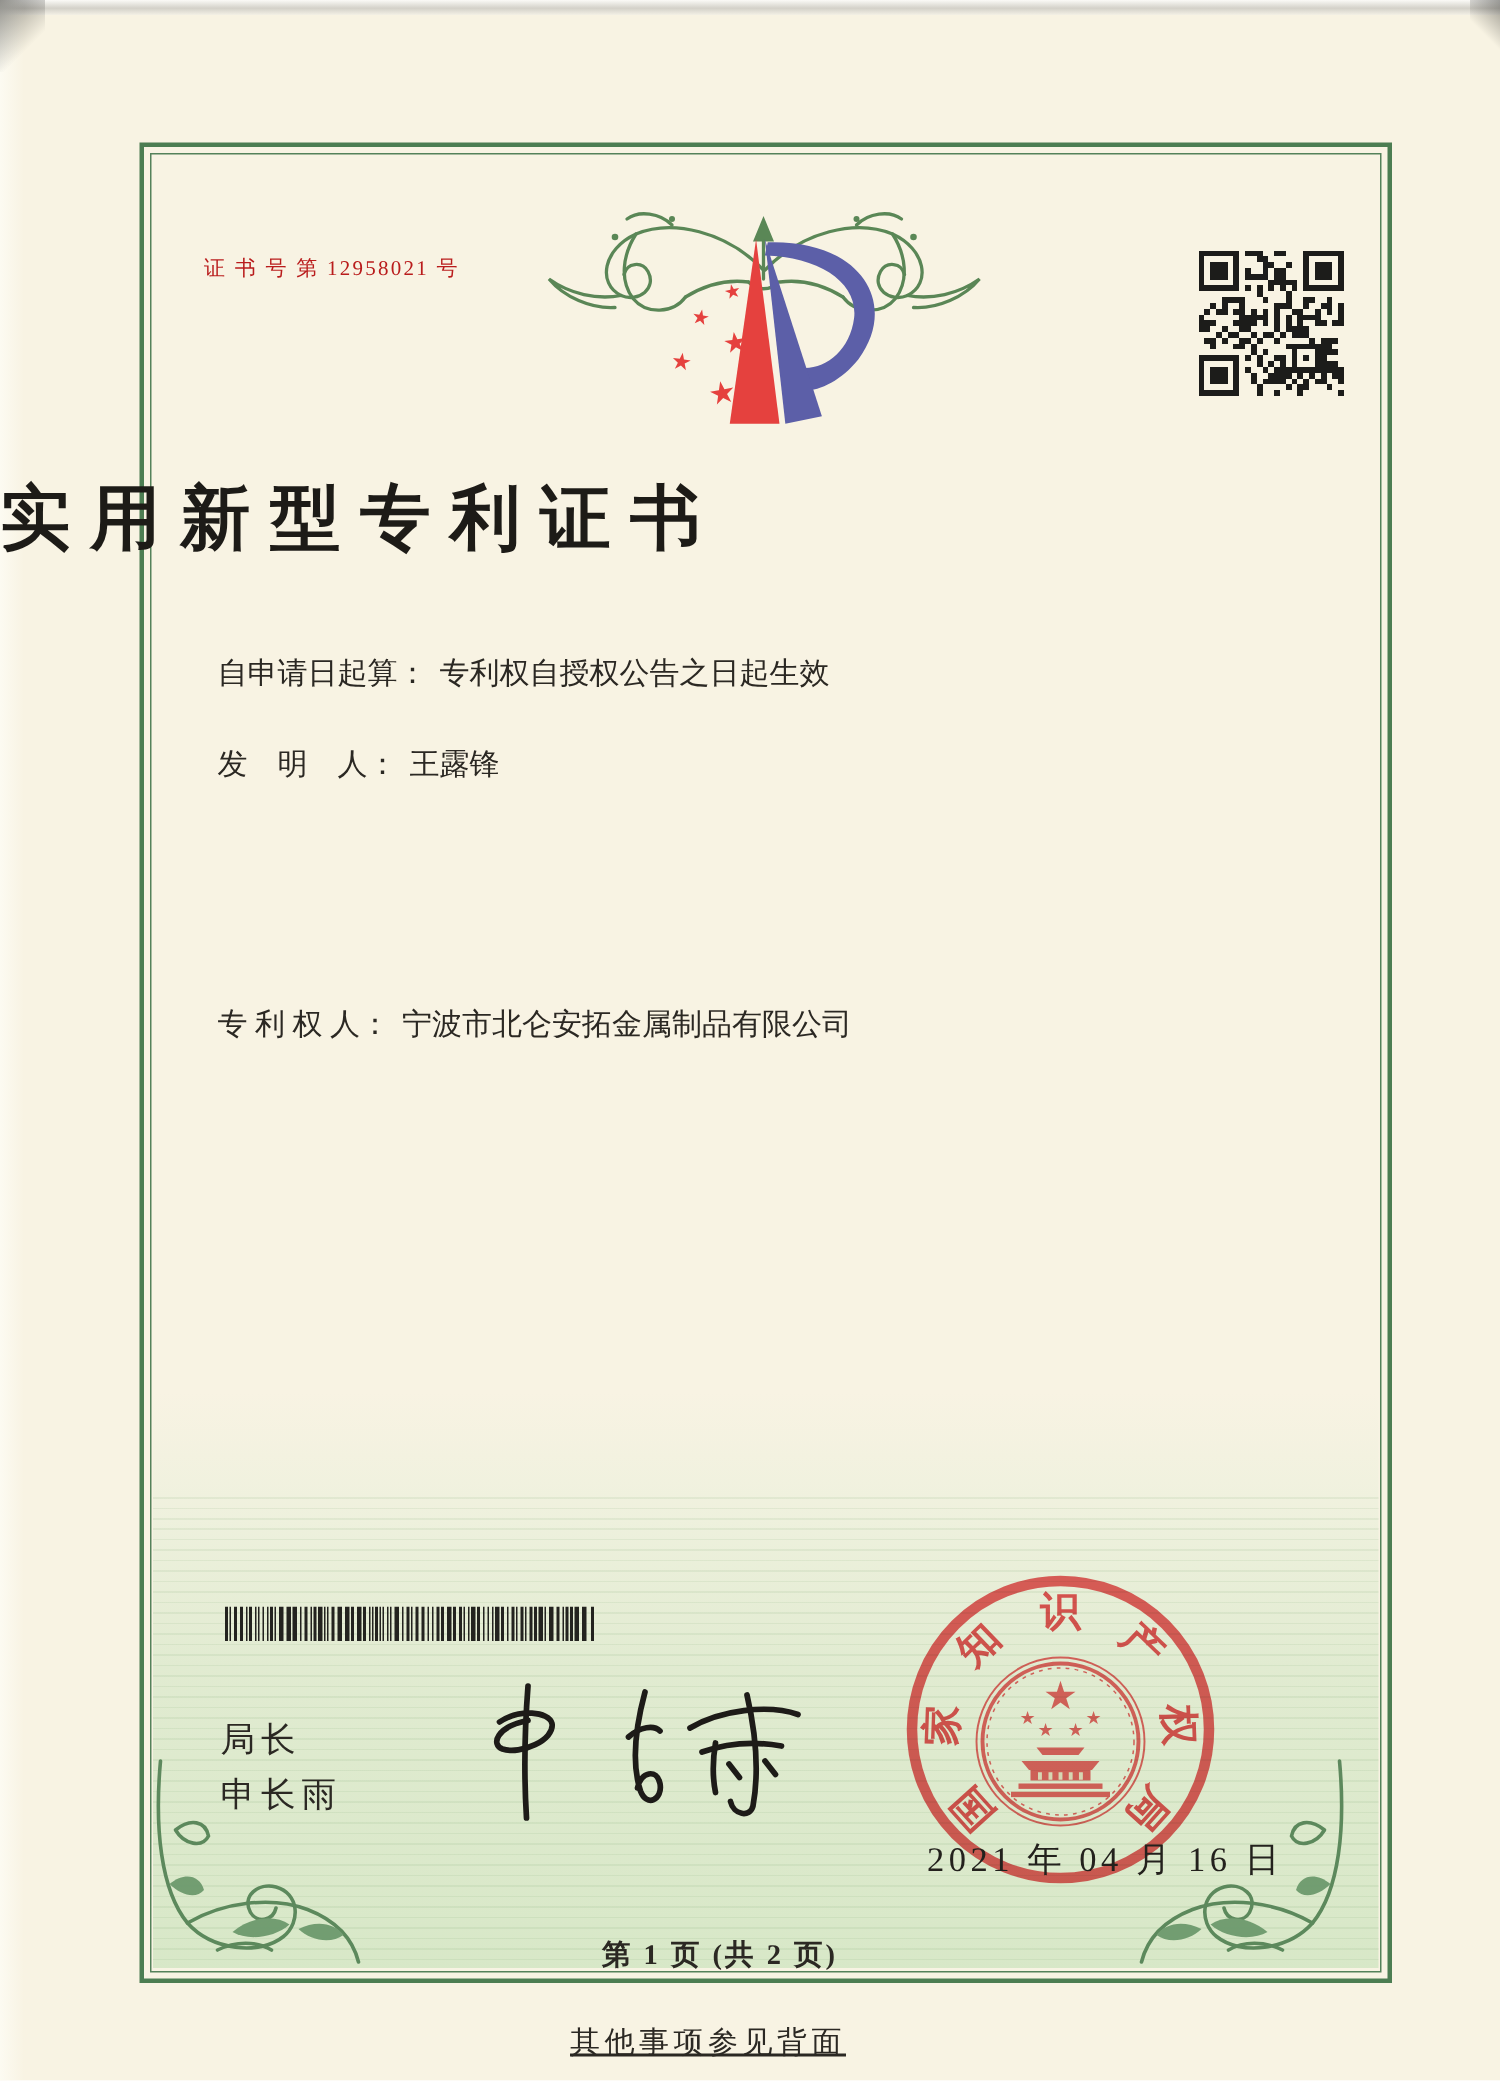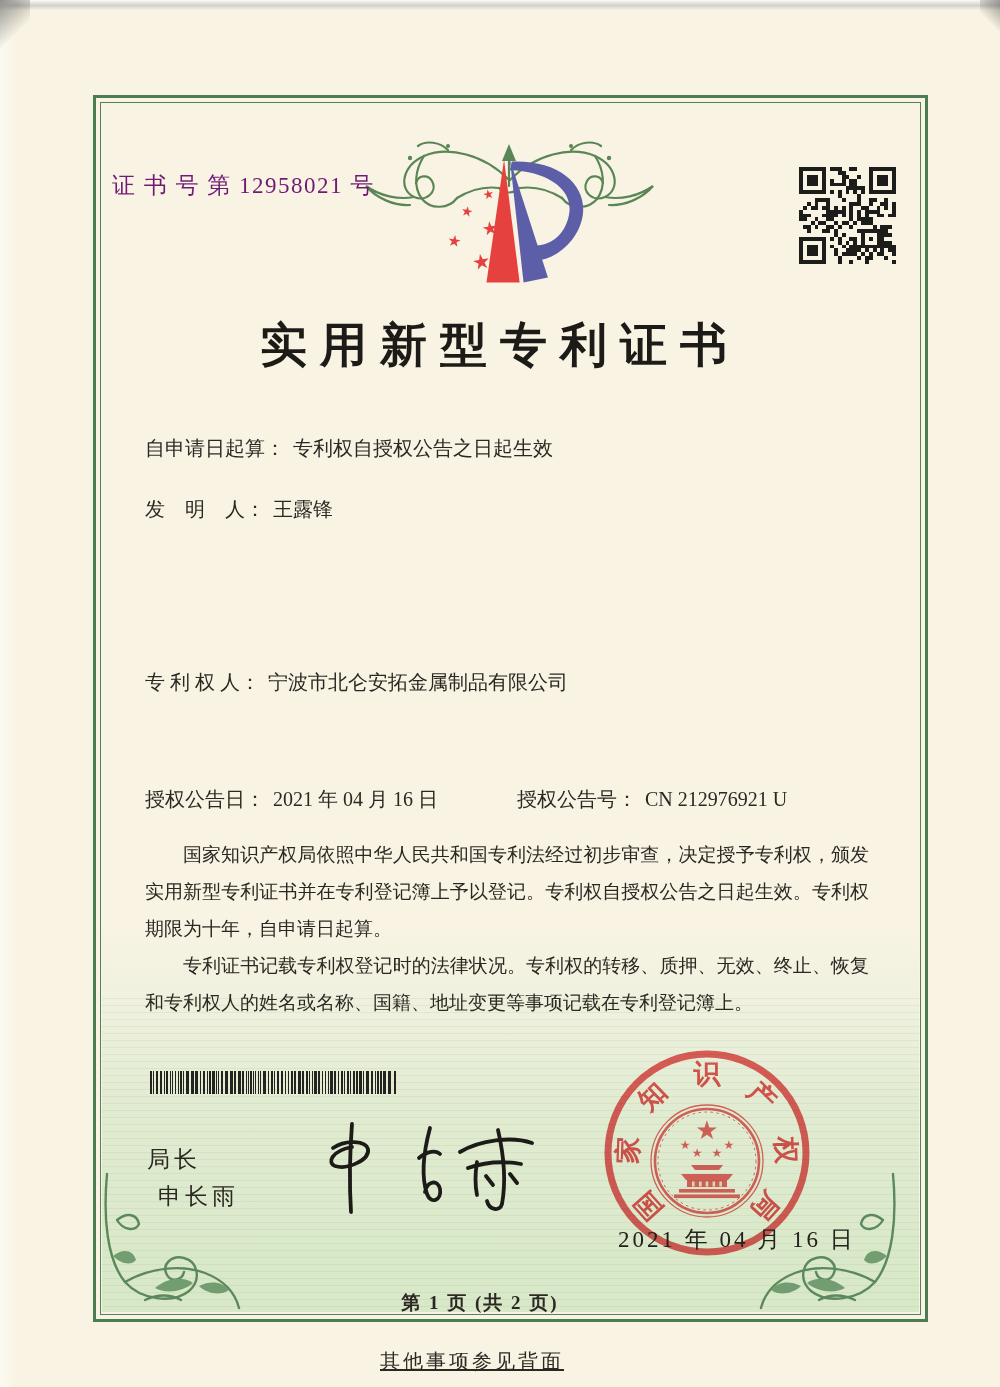--- a/index.html
+++ b/index.html
@@ -17,29 +17,29 @@
   .scan-left{top:0;left:0;bottom:0;width:16px;background:linear-gradient(90deg,#fdfcf4,rgba(253,252,244,0));opacity:.85;}
   
   .border-thick{inset:95px 72px 65px 93px;border:3px solid #4c7d52;}
   .border-thin{inset:102px 79px 72px 100px;border:1px solid #54815a;}
   
   .wash{left:102px;right:81px;top:928px;height:384px;
     background:linear-gradient(180deg,rgba(226,238,214,0) 0%,rgba(226,238,214,.45) 22%,rgba(219,233,204,.8) 48%,rgba(214,231,198,.95) 100%);}
   .wash-lines{left:102px;right:81px;top:998px;height:314px;
     background:repeating-linear-gradient(180deg,rgba(120,165,110,.16) 0 1px,rgba(0,0,0,0) 1px 7px);opacity:.75;}
   
-  .cert-no{left:112px;top:170px;font-size:23px;letter-spacing:1.5px;color:#701a75;}
-  .title{left:0;right:0;top:314px;text-align:center;font-size:47px;font-weight:600;letter-spacing:13px;color:#1d1b17;}
+  .cert-no{left:136px;top:170px;font-size:14px;letter-spacing:1.5px;color:#b91c1c;}
+  .title{left:0;right:0;top:314px;text-align:left;font-size:47px;font-weight:600;letter-spacing:13px;color:#1d1b17;}
   .field{left:145px;font-size:20px;color:#2b2823;white-space:nowrap;}
   .field .fvalue{margin-left:8px;}
   .grant2{position:absolute;left:372px;top:0;}
   .body-text{left:145px;top:836px;width:724px;font-size:19px;line-height:37px;color:#2b2823;}
   .body-text p{margin:0;text-indent:2em;text-align:justify;}
   .signer-title{left:147px;top:1144px;font-size:23px;letter-spacing:4px;color:#2b2823;}
-  .signer-name{left:147px;top:1181px;font-size:23px;letter-spacing:4px;color:#2b2823;margin-left:11px;}
+  .signer-name{left:147px;top:1181px;font-size:23px;letter-spacing:4px;color:#2b2823;}
   .issue-date{left:618px;top:1224px;font-size:23px;letter-spacing:3px;color:#23211d;z-index:7;}
   .page-no{left:480px;top:1290px;transform:translateX(-50%);font-size:19px;letter-spacing:2px;color:#2b2823;font-weight:bold;}
   .back-note{left:472px;top:1348px;transform:translateX(-50%);font-size:20px;letter-spacing:3px;color:#2b2823;text-decoration:underline;}
   .seal{left:600px;top:1046px;width:214px;height:214px;mix-blend-mode:multiply;opacity:.92;z-index:6;}
   .sig{left:300px;top:1116px;width:250px;height:108px;z-index:5;}
   .logo{left:428px;top:146px;width:156px;height:150px;}
   .qr{left:799px;top:167px;width:97px;height:97px;}
   .barcode{left:150px;top:1071px;width:247px;height:23px;z-index:4;}
   .orn-top{left:352px;top:134px;width:315px;height:94px;}
   .orn-bl{left:95px;top:1160px;width:156px;height:156px;z-index:3;}
@@ -424,31 +424,21 @@
 
   <div class="abs field" style="top:435px">
     <span class="flabel">自申请日起算：</span><span class="fvalue">专利权自授权公告之日起生效</span>
   </div>
   <div class="abs field" style="top:496px">
     <span class="flabel">发　明　人：</span><span class="fvalue">王露锋</span>
   </div>
   <div class="abs field" style="top:669px">
     <span class="flabel">专 利 权 人：</span><span class="fvalue">宁波市北仑安拓金属制品有限公司</span>
   </div>
-  <div class="abs field" style="top:786px">
-    <span class="flabel">授权公告日：</span><span class="fvalue">2021 年 04 月 16 日</span>
-    <span class="grant2">
-      <span class="flabel">授权公告号：</span><span class="fvalue">CN 212976921 U</span>
-    </span>
-  </div>
-
-  <div class="abs body-text">
-    <p>国家知识产权局依照中华人民共和国专利法经过初步审查，决定授予专利权，颁发实用新型专利证书并在专利登记簿上予以登记。专利权自授权公告之日起生效。专利权期限为十年，自申请日起算。</p>
-    <p>专利证书记载专利权登记时的法律状况。专利权的转移、质押、无效、终止、恢复和专利权人的姓名或名称、国籍、地址变更等事项记载在专利登记簿上。</p>
-  </div>
+
 
   <svg class="abs barcode" id="barcode" viewBox="0 0 247 23" preserveAspectRatio="none">
       <rect x="0" y="0" width="2" height="23" fill="#23231f"></rect>
       <rect x="3" y="0" width="1" height="23" fill="#23231f"></rect>
       <rect x="6" y="0" width="2" height="23" fill="#23231f"></rect>
       <rect x="10" y="0" width="2" height="23" fill="#23231f"></rect>
       <rect x="14" y="0" width="1" height="23" fill="#23231f"></rect>
       <rect x="16" y="0" width="2" height="23" fill="#23231f"></rect>
       <rect x="20" y="0" width="1" height="23" fill="#23231f"></rect>
       <rect x="22" y="0" width="1" height="23" fill="#23231f"></rect>

